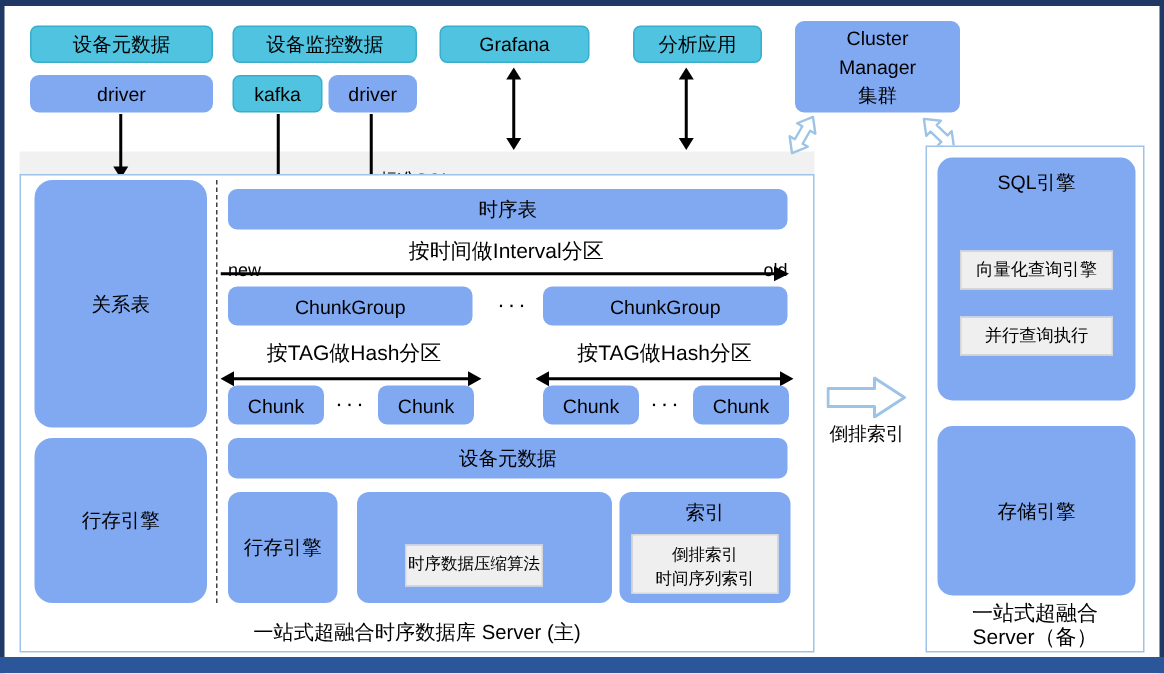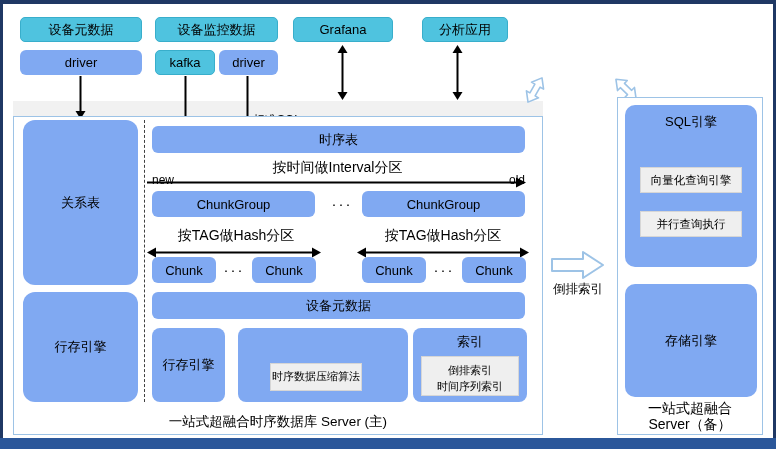--- a/index.html
+++ b/index.html
@@ -52,20 +52,25 @@
   <div class="abs blue" style="left:219px;top:50px;width:59px;height:25px;">
     <span>driver</span>
   </div>
   <div class="abs cyan" style="left:293px;top:17px;width:100px;height:25px;">
     <span>Grafana</span>
   </div>
   <div class="abs cyan" style="left:422px;top:17px;width:86px;height:25px;">
     <span>分析应用</span>
   </div>
 
+  <div class="abs blue" style="left:530px;top:14px;width:110px;height:61px;flex-direction:column;line-height:19px;">
+    <span>Cluster</span>
+    <span>Manager</span>
+    <span>集群</span>
+  </div>
 
   <div class="abs" style="left:13px;top:101px;width:530px;height:15px;background:var(--gray-band);">
     <span class="abs small" style="left:240px;top:0;line-height:15px;">标准SQL</span>
   </div>
 
   <svg class="abs" style="left:75px;top:76px;" width="11" height="44">
     <line x1="5.5" y1="0" x2="5.5" y2="36" stroke="var(--arrow)" stroke-width="2"></line>
     <polygon points="0.5,35 10.5,35 5.5,43" fill="var(--arrow)"></polygon>
   </svg>
   <svg class="abs" style="left:180px;top:76px;" width="11" height="51">

